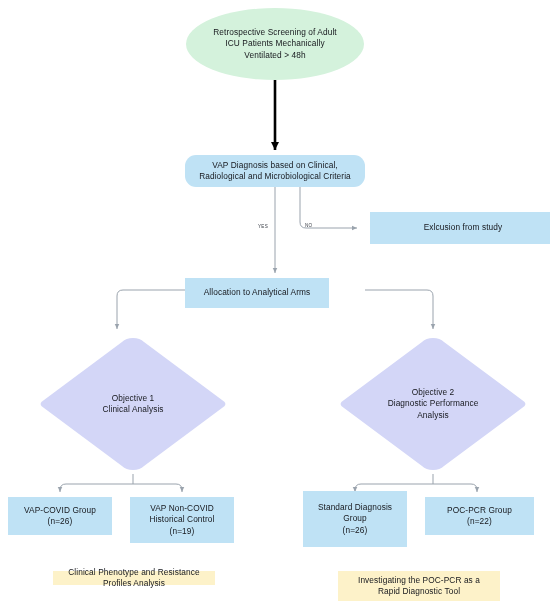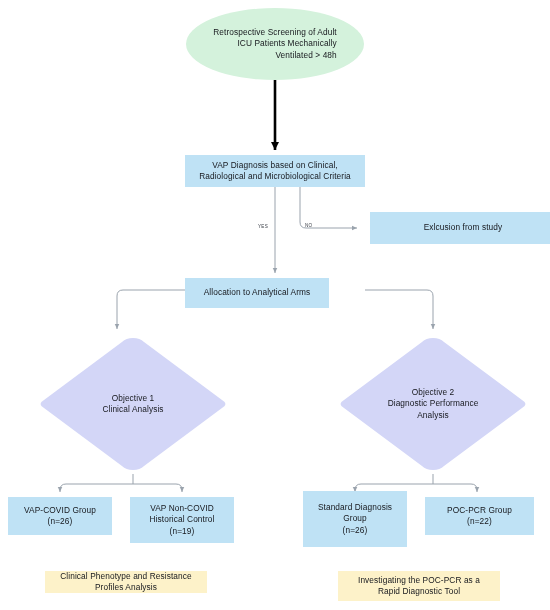--- a/index.html
+++ b/index.html
@@ -37,31 +37,30 @@
   
   .ellipse {
     left: 186px;
     top: 8px;
     width: 178px;
     height: 72px;
     border-radius: 50%;
     background: #d4f2dc;
     font-size: 8.3px;
     letter-spacing: 0.1px;
-    text-align: right;
   }
 
   
   .boxblue {
     background: #bfe2f5;
     font-size: 8.3px;
     letter-spacing: 0.1px;
     padding: 2px 4px;
   }
-  .n-vap       { left: 185px;  top: 155px; width: 180px; height: 32px; }
+  .n-vap       { left: 185px;  top: 155px; width: 180px; height: 32px; border-radius: 11px; }
   .n-exclusion { left: 362px;  top: 212px; width: 186px; height: 32px; margin-left: 8px; }
   .n-alloc     { left: 185px;  top: 278px; width: 144px; height: 30px; }
 
   .n-g1 { left: 8px;   top: 497px; width: 104px; height: 38px; align-items: center; }
   .n-g2 { left: 130px; top: 497px; width: 104px; height: 46px; }
   .n-g3 { left: 303px; top: 491px; width: 104px; height: 56px; }
   .n-g4 { left: 425px; top: 497px; width: 109px; height: 38px; align-items: center; }
 
   
   .diamond-wrap {
@@ -89,21 +88,21 @@
   .n-obj1 { left: 36px;  top: 334px; width: 194px; height: 140px; }
   .n-obj2 { left: 336px; top: 334px; width: 194px; height: 140px; }
 
   
   .boxyellow {
     background: #fdf2c9;
     font-size: 8.3px;
     letter-spacing: 0.1px;
     padding: 2px 4px;
   }
-  .n-y1 { left: 45px;  top: 571px; width: 162px; height: 22px; }
+  .n-y1 { left: 53px;  top: 571px; width: 162px; height: 14px; }
   .n-y2 { left: 338px; top: 571px; width: 162px; height: 30px; }
 
   
   .edge-label {
     position: absolute;
     font-size: 4.6px;
     letter-spacing: 0.3px;
     color: #3c4049;
     z-index: 3;
     white-space: nowrap;

